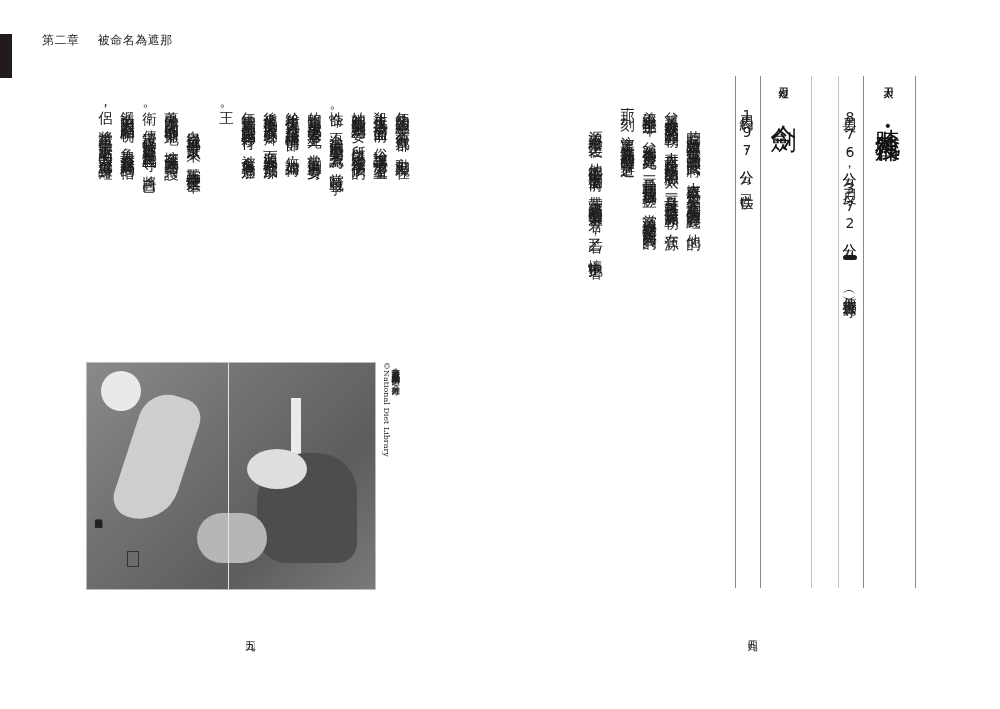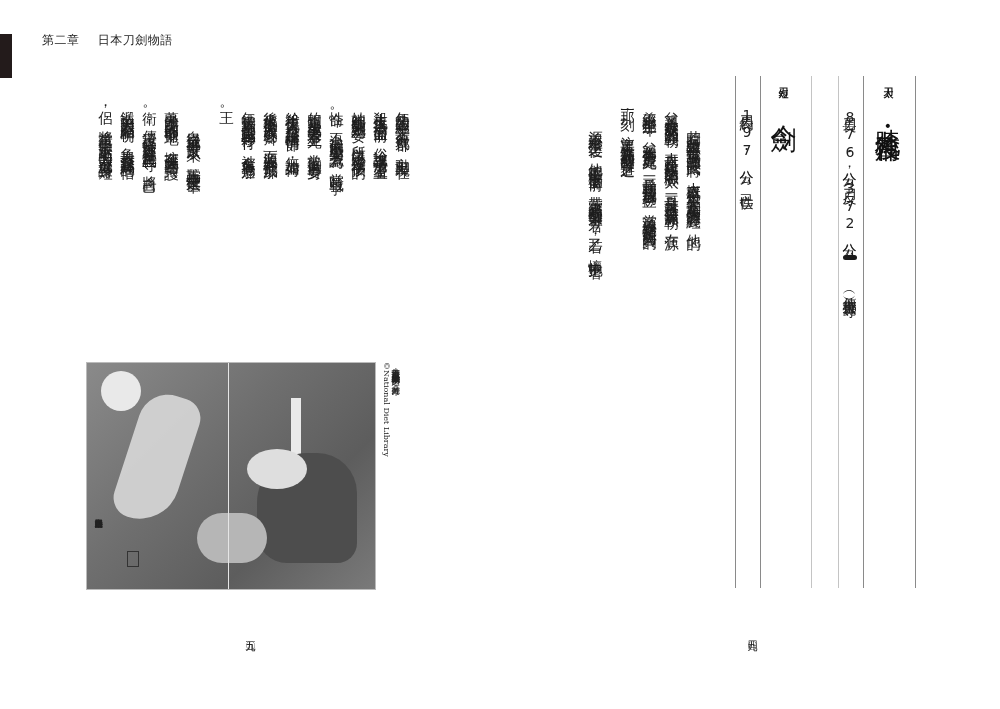--- a/index.html
+++ b/index.html
@@ -44,21 +44,21 @@
   .caption .zh { text-orientation:upright; letter-spacing:0.5px; }
   .caption .en { text-orientation:sideways; font-family:"DejaVu Serif", serif; font-size:8px; }
 </style>
 </head>
 <body>
 
 <div class="tab-marker"></div>
 
 <div class="running-head">
   <span>第二章</span>
-  <span>日本刀劍物語</span>
+  <span>被命名為遮那</span>
 </div>
 
 <div class="vline" style="left:915px"></div>
 <div class="vline" style="left:863px"></div>
 <div class="vline light" style="left:838px"></div>
 <div class="vline light" style="left:811px"></div>
 <div class="vline" style="left:760px"></div>
 <div class="vline" style="left:735px"></div>
 
 <div class="vt kind" style="left:883px; top:80px">太刀</div>

